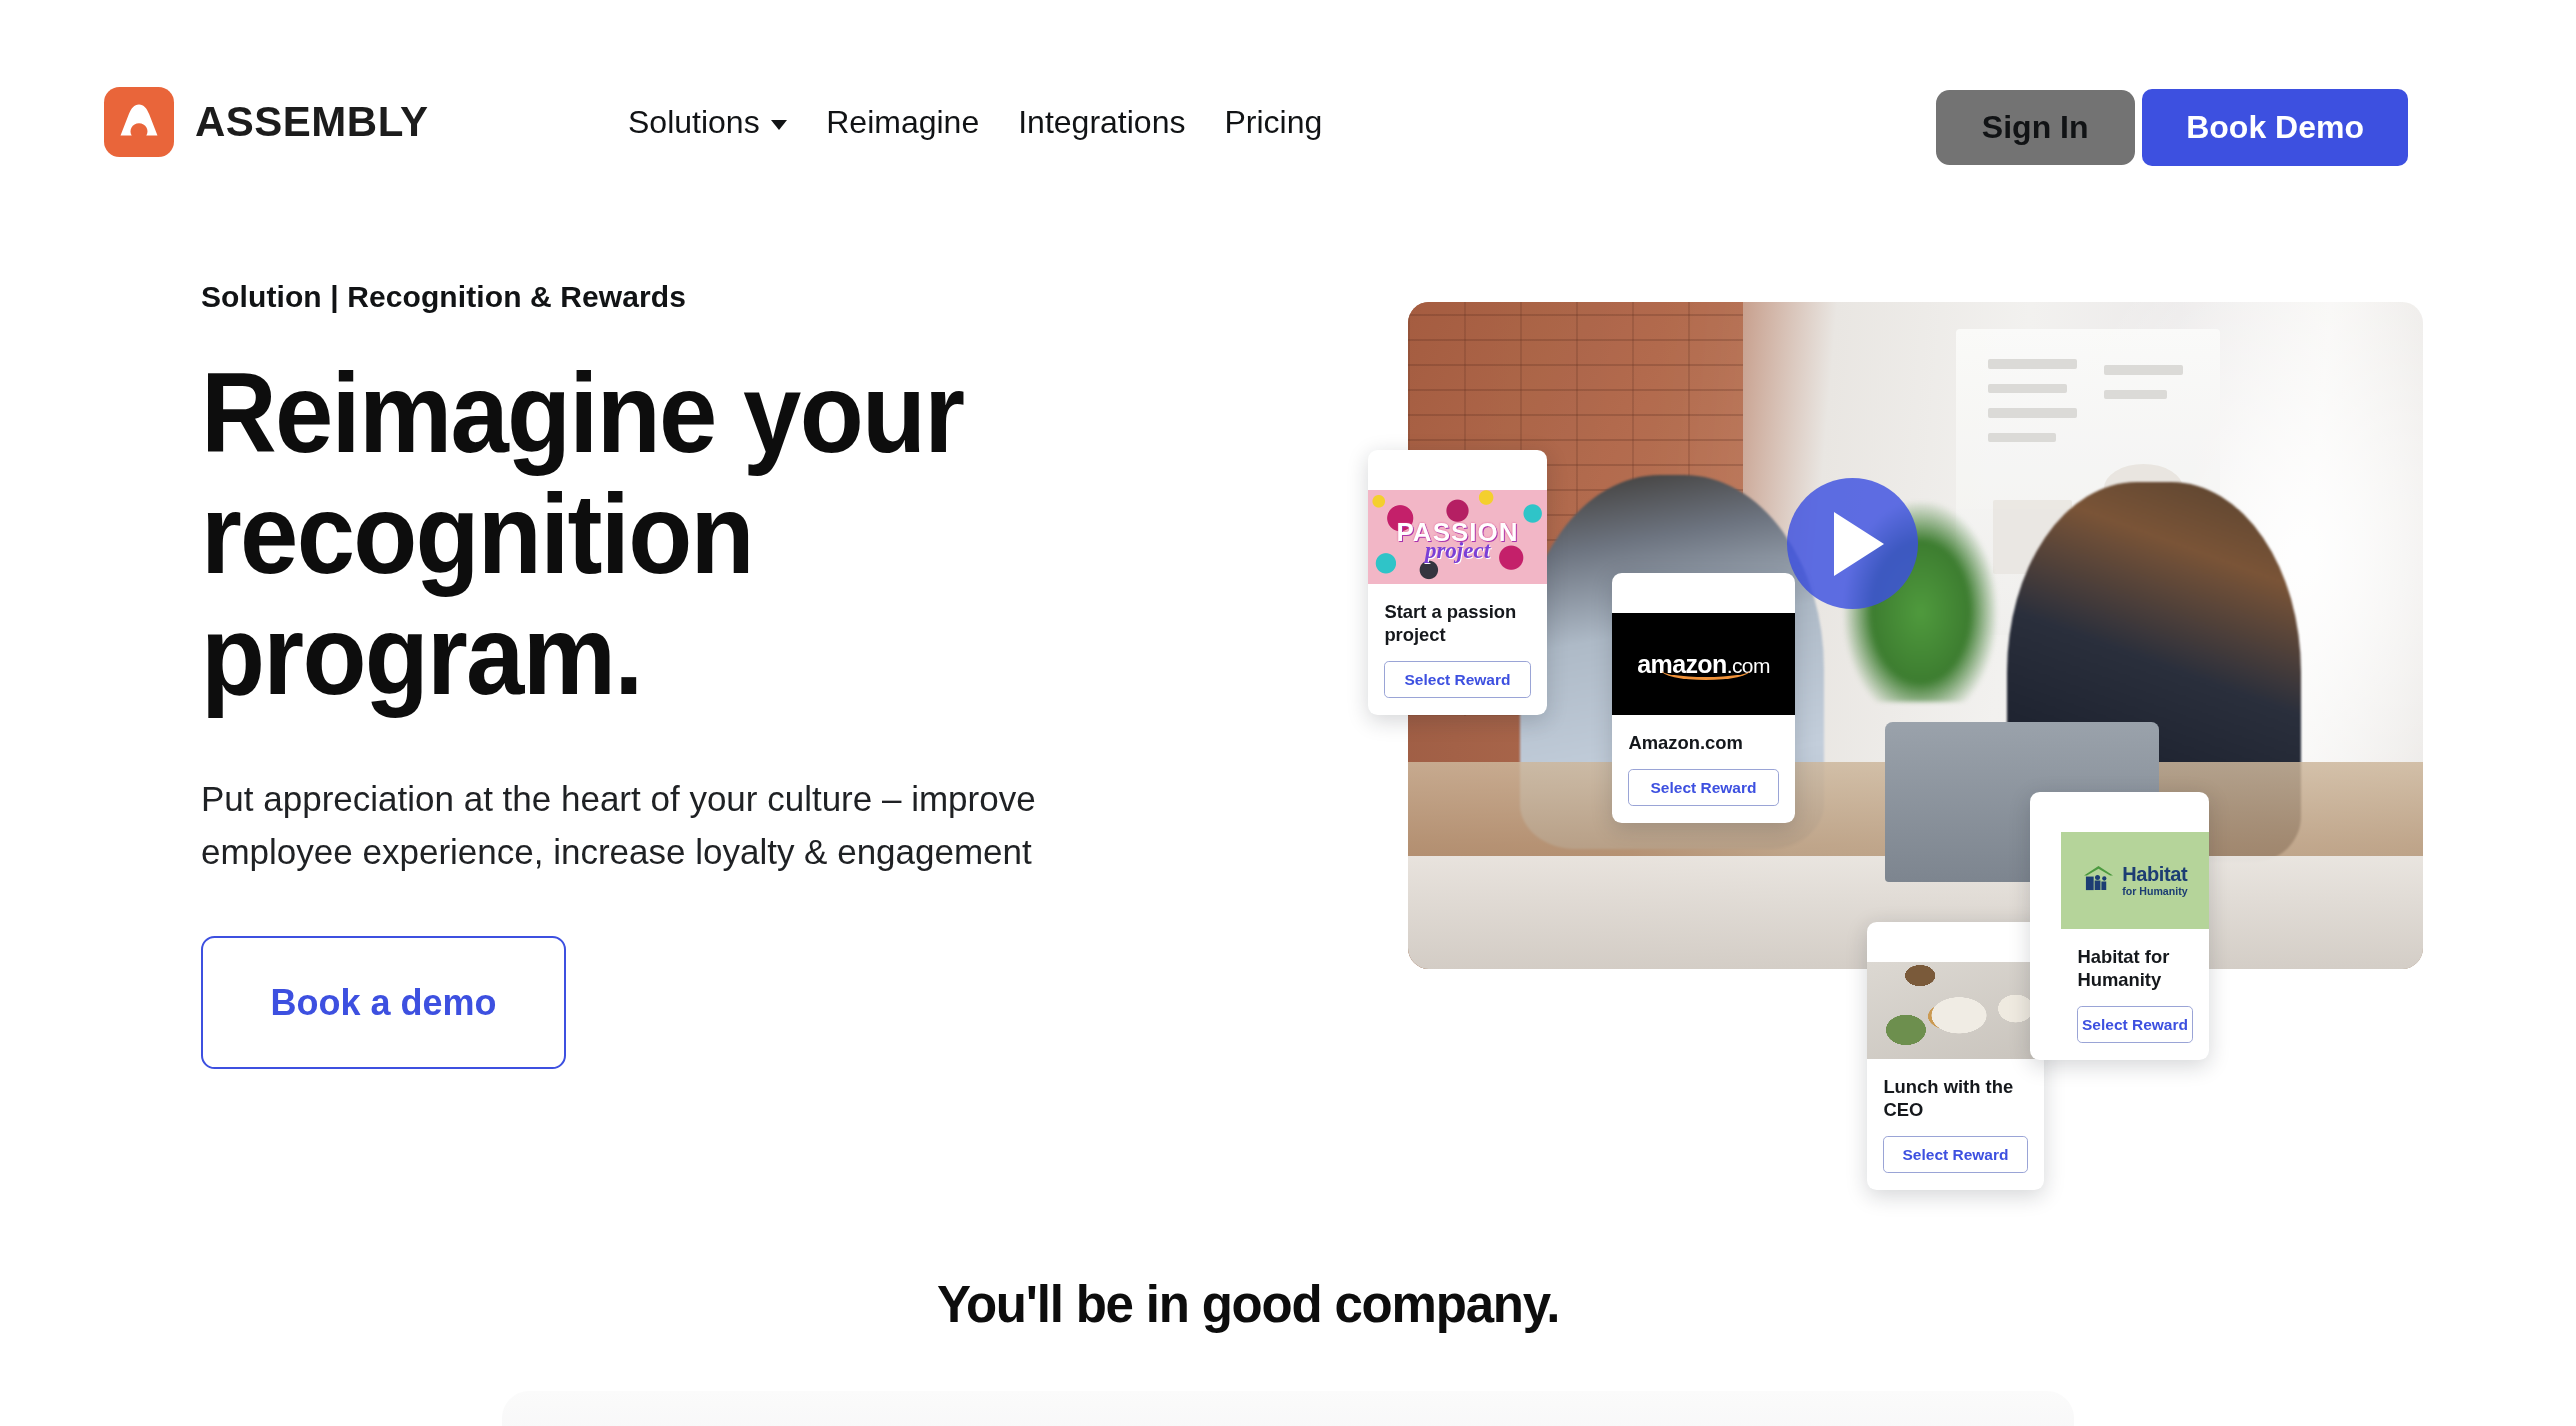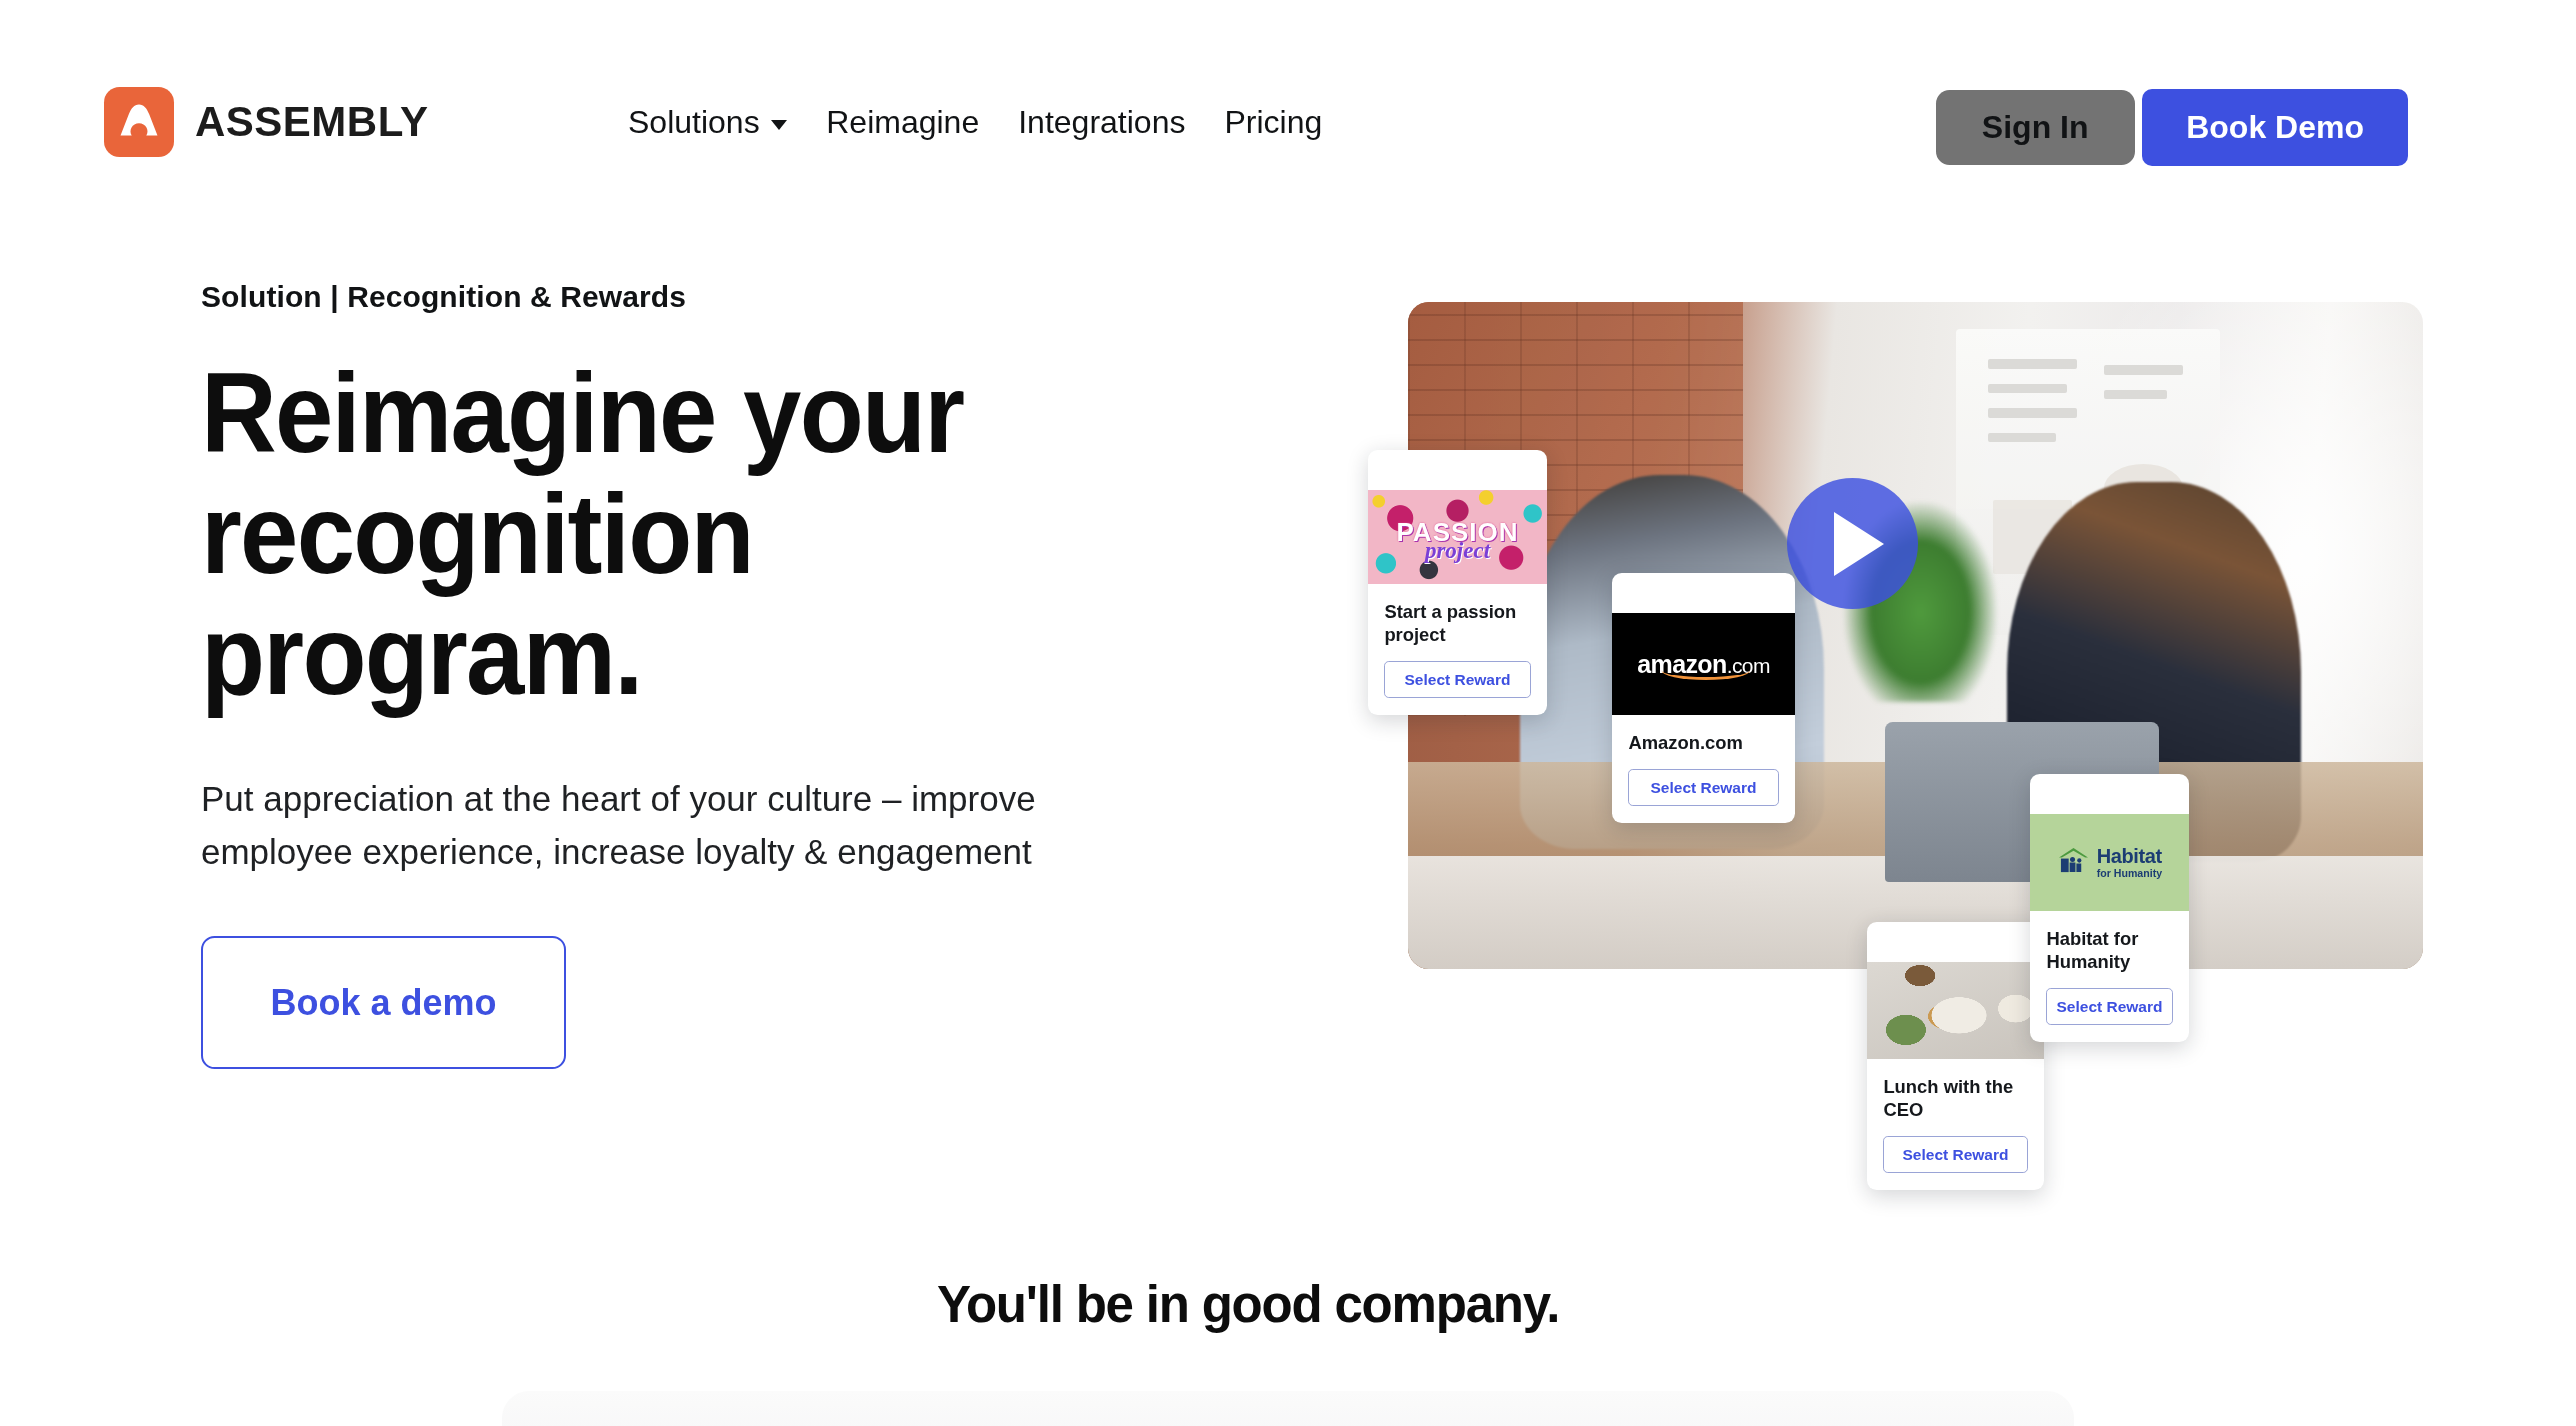--- a/index.html
+++ b/index.html
@@ -239,21 +239,21 @@
     background:
       radial-gradient(ellipse 33px 25px at 22% 70%, #6d8f4e 0 60%, rgba(0,0,0,0) 61%),
       radial-gradient(ellipse 29px 23px at 84% 48%, #efeae0 0 60%, rgba(0,0,0,0) 61%),
       radial-gradient(ellipse 44px 29px at 52% 55%, #f0ece4 0 62%, rgba(0,0,0,0) 63%),
       radial-gradient(ellipse 39px 21px at 50% 56%, #cb9a52 0 70%, rgba(0,0,0,0) 71%),
       radial-gradient(ellipse 25px 17.4px at 30% 14%, #7a5a3a 0 60%, rgba(0,0,0,0) 61%),
       linear-gradient(160deg, #dcd8d2, #c9c4bd);
   }
 
   
-  #card-habitat { left: 622px; top: 472px; width: 159px; }
+  #card-habitat { left: 622px; top: 490px; width: 179px; padding-left: 31px; }
   .habitat-art {
     height: 97px; background: #b5d49a; position: relative;
     display: flex; align-items: center; justify-content: center; gap: 6.8px;
   }
   .habitat-txt { line-height: 1; }
   .habitat-txt .h1 { font-size: 20px; font-weight: 700; color: #1c3d73; letter-spacing: -0.4px; }
   .habitat-txt .h2 { font-size: 10.6px; font-weight: 700; color: #1c3d73; margin-top: 1.9px; }
 
   
   .section-title {

